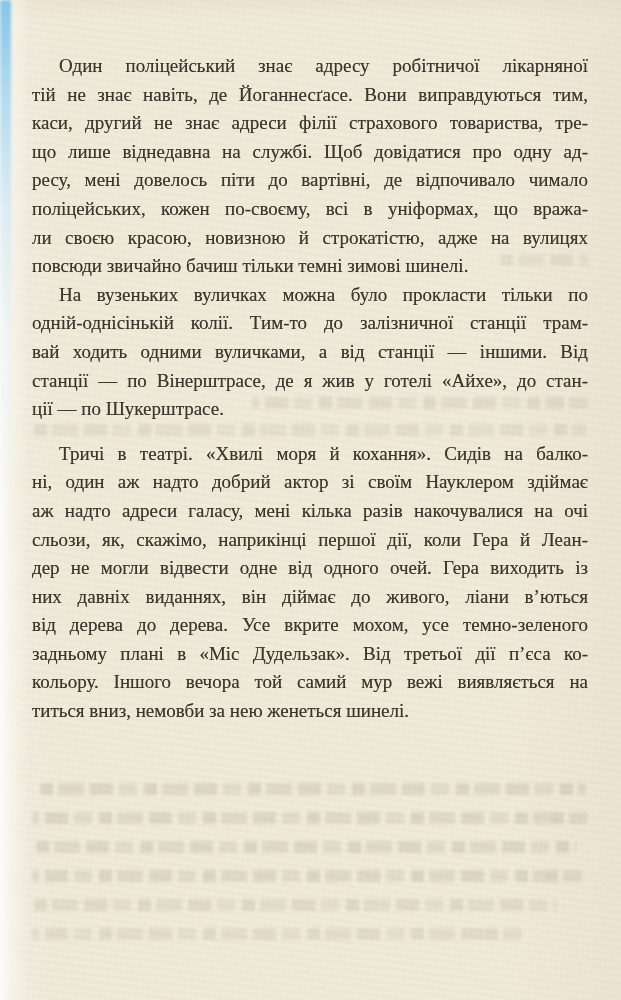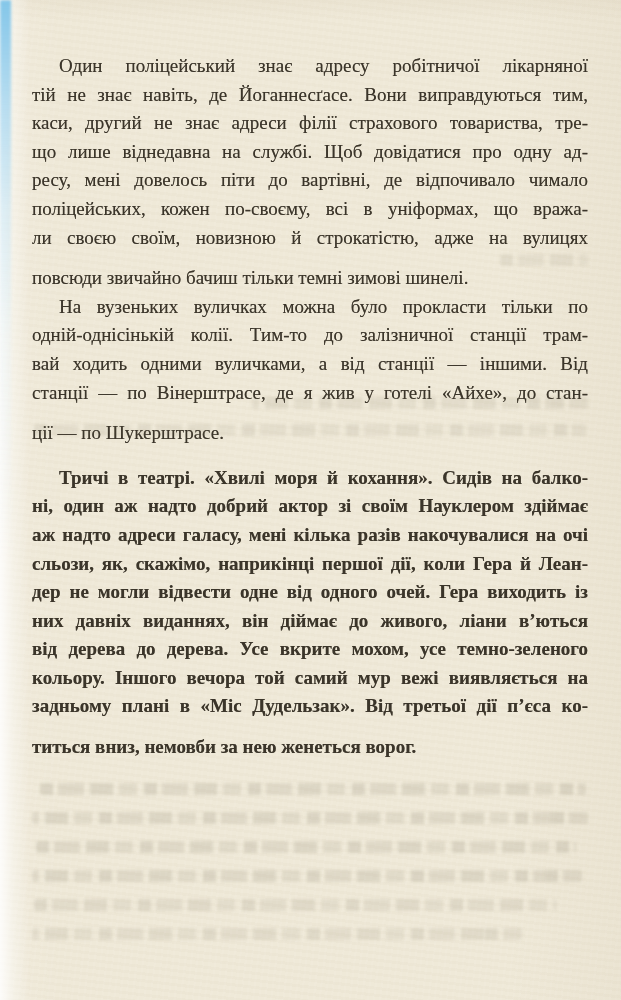--- a/index.html
+++ b/index.html
@@ -41,29 +41,29 @@
   }
 
   
   .textblock {
     position: absolute; left: 32px; right: 33px; top: 52px;
     color: #3b352a;
     font-size: 19px;
     line-height: 28.6px;
   }
   .para { margin: 0; }
-  .para.gap { margin-top: 16px; font-weight: bold; }
+  .para.gap { margin-top: 16px; }
   .line {
     height: 28.6px; overflow: hidden;
     text-align: justify;
     text-align-last: justify;
     text-shadow: 0 0 0.5px rgba(59,53,42,0.55);
   }
   .line.first { padding-left: 27px; }
-  .line.last  { text-align-last: left; margin-top: 12px; }
+  .line.last  { text-align-last: left; }
 
   
   .ghost {
     position: absolute; height: 12px; border-radius: 3px;
     background-image: repeating-linear-gradient(90deg,
       rgba(128,120,98,0.26) 0 13px,  rgba(0,0,0,0) 13px 18px,
       rgba(128,120,98,0.20) 18px 44px, rgba(0,0,0,0) 44px 50px,
       rgba(128,120,98,0.24) 50px 73px, rgba(0,0,0,0) 73px 79px,
       rgba(128,120,98,0.18) 79px 97px, rgba(0,0,0,0) 97px 104px);
     filter: blur(1.8px);
@@ -89,41 +89,41 @@
   <div class="edge-cyan"></div>
 
   <div class="textblock" id="textblock">
       <div class="para">
         <div class="line first">Один поліцейський знає адресу робітничої лікарняної</div>
         <div class="line">тій не знає навіть, де Йоганнесґасе. Вони виправдуються тим,</div>
         <div class="line">каси, другий не знає адреси філії страхового товариства, тре-</div>
         <div class="line">що лише віднедавна на службі. Щоб довідатися про одну ад-</div>
         <div class="line">ресу, мені довелось піти до вартівні, де відпочивало чимало</div>
         <div class="line">поліцейських, кожен по-своєму, всі в уніформах, що вража-</div>
-        <div class="line">ли своєю своїм, новизною й строкатістю, адже на вулицях</div>
+        <div class="line">ли своєю красою, новизною й строкатістю, адже на вулицях</div>
         <div class="line last">повсюди звичайно бачиш тільки темні зимові шинелі.</div>
       </div>
       <div class="para">
         <div class="line first">На вузеньких вуличках можна було прокласти тільки по</div>
         <div class="line">одній-однісінькій колії. Тим-то до залізничної станції трам-</div>
         <div class="line">вай ходить одними вуличками, а від станції — іншими. Від</div>
         <div class="line">станції — по Вінерштрасе, де я жив у готелі «Айхе», до стан-</div>
         <div class="line last">ції — по Шукерштрасе.</div>
       </div>
       <div class="para gap">
         <div class="line first">Тричі в театрі. «Хвилі моря й кохання». Сидів на балко-</div>
         <div class="line">ні, один аж надто добрий актор зі своїм Науклером здіймає</div>
         <div class="line">аж надто адреси галасу, мені кілька разів накочувалися на очі</div>
         <div class="line">сльози, як, скажімо, наприкінці першої дії, коли Гера й Леан-</div>
         <div class="line">дер не могли відвести одне від одного очей. Гера виходить із</div>
         <div class="line">них давніх виданнях, він діймає до живого, ліани в’ються</div>
         <div class="line">від дерева до дерева. Усе вкрите мохом, усе темно-зеленого</div>
+        <div class="line">задньому плані в «Міс Дудельзак». Від третьої дії п’єса ко-</div>
         <div class="line">кольору. Іншого вечора той самий мур вежі виявляється на</div>
-        <div class="line">задньому плані в «Міс Дудельзак». Від третьої дії п’єса ко-</div>
-        <div class="line last">титься вниз, немовби за нею женеться ворог.</div>
+        <div class="line last">титься вниз, немовби за нею женеться шинелі.</div>
       </div>
     </div>
 
   <div class="ghost g-p1tail"></div>
   <div class="ghost g-mid1 alt"></div>
   <div class="ghost g-mid2"></div>
   <div class="ghost gb1"></div>
   <div class="ghost gb2 alt"></div>
   <div class="ghost gb3"></div>
   <div class="ghost gb4 alt"></div>

